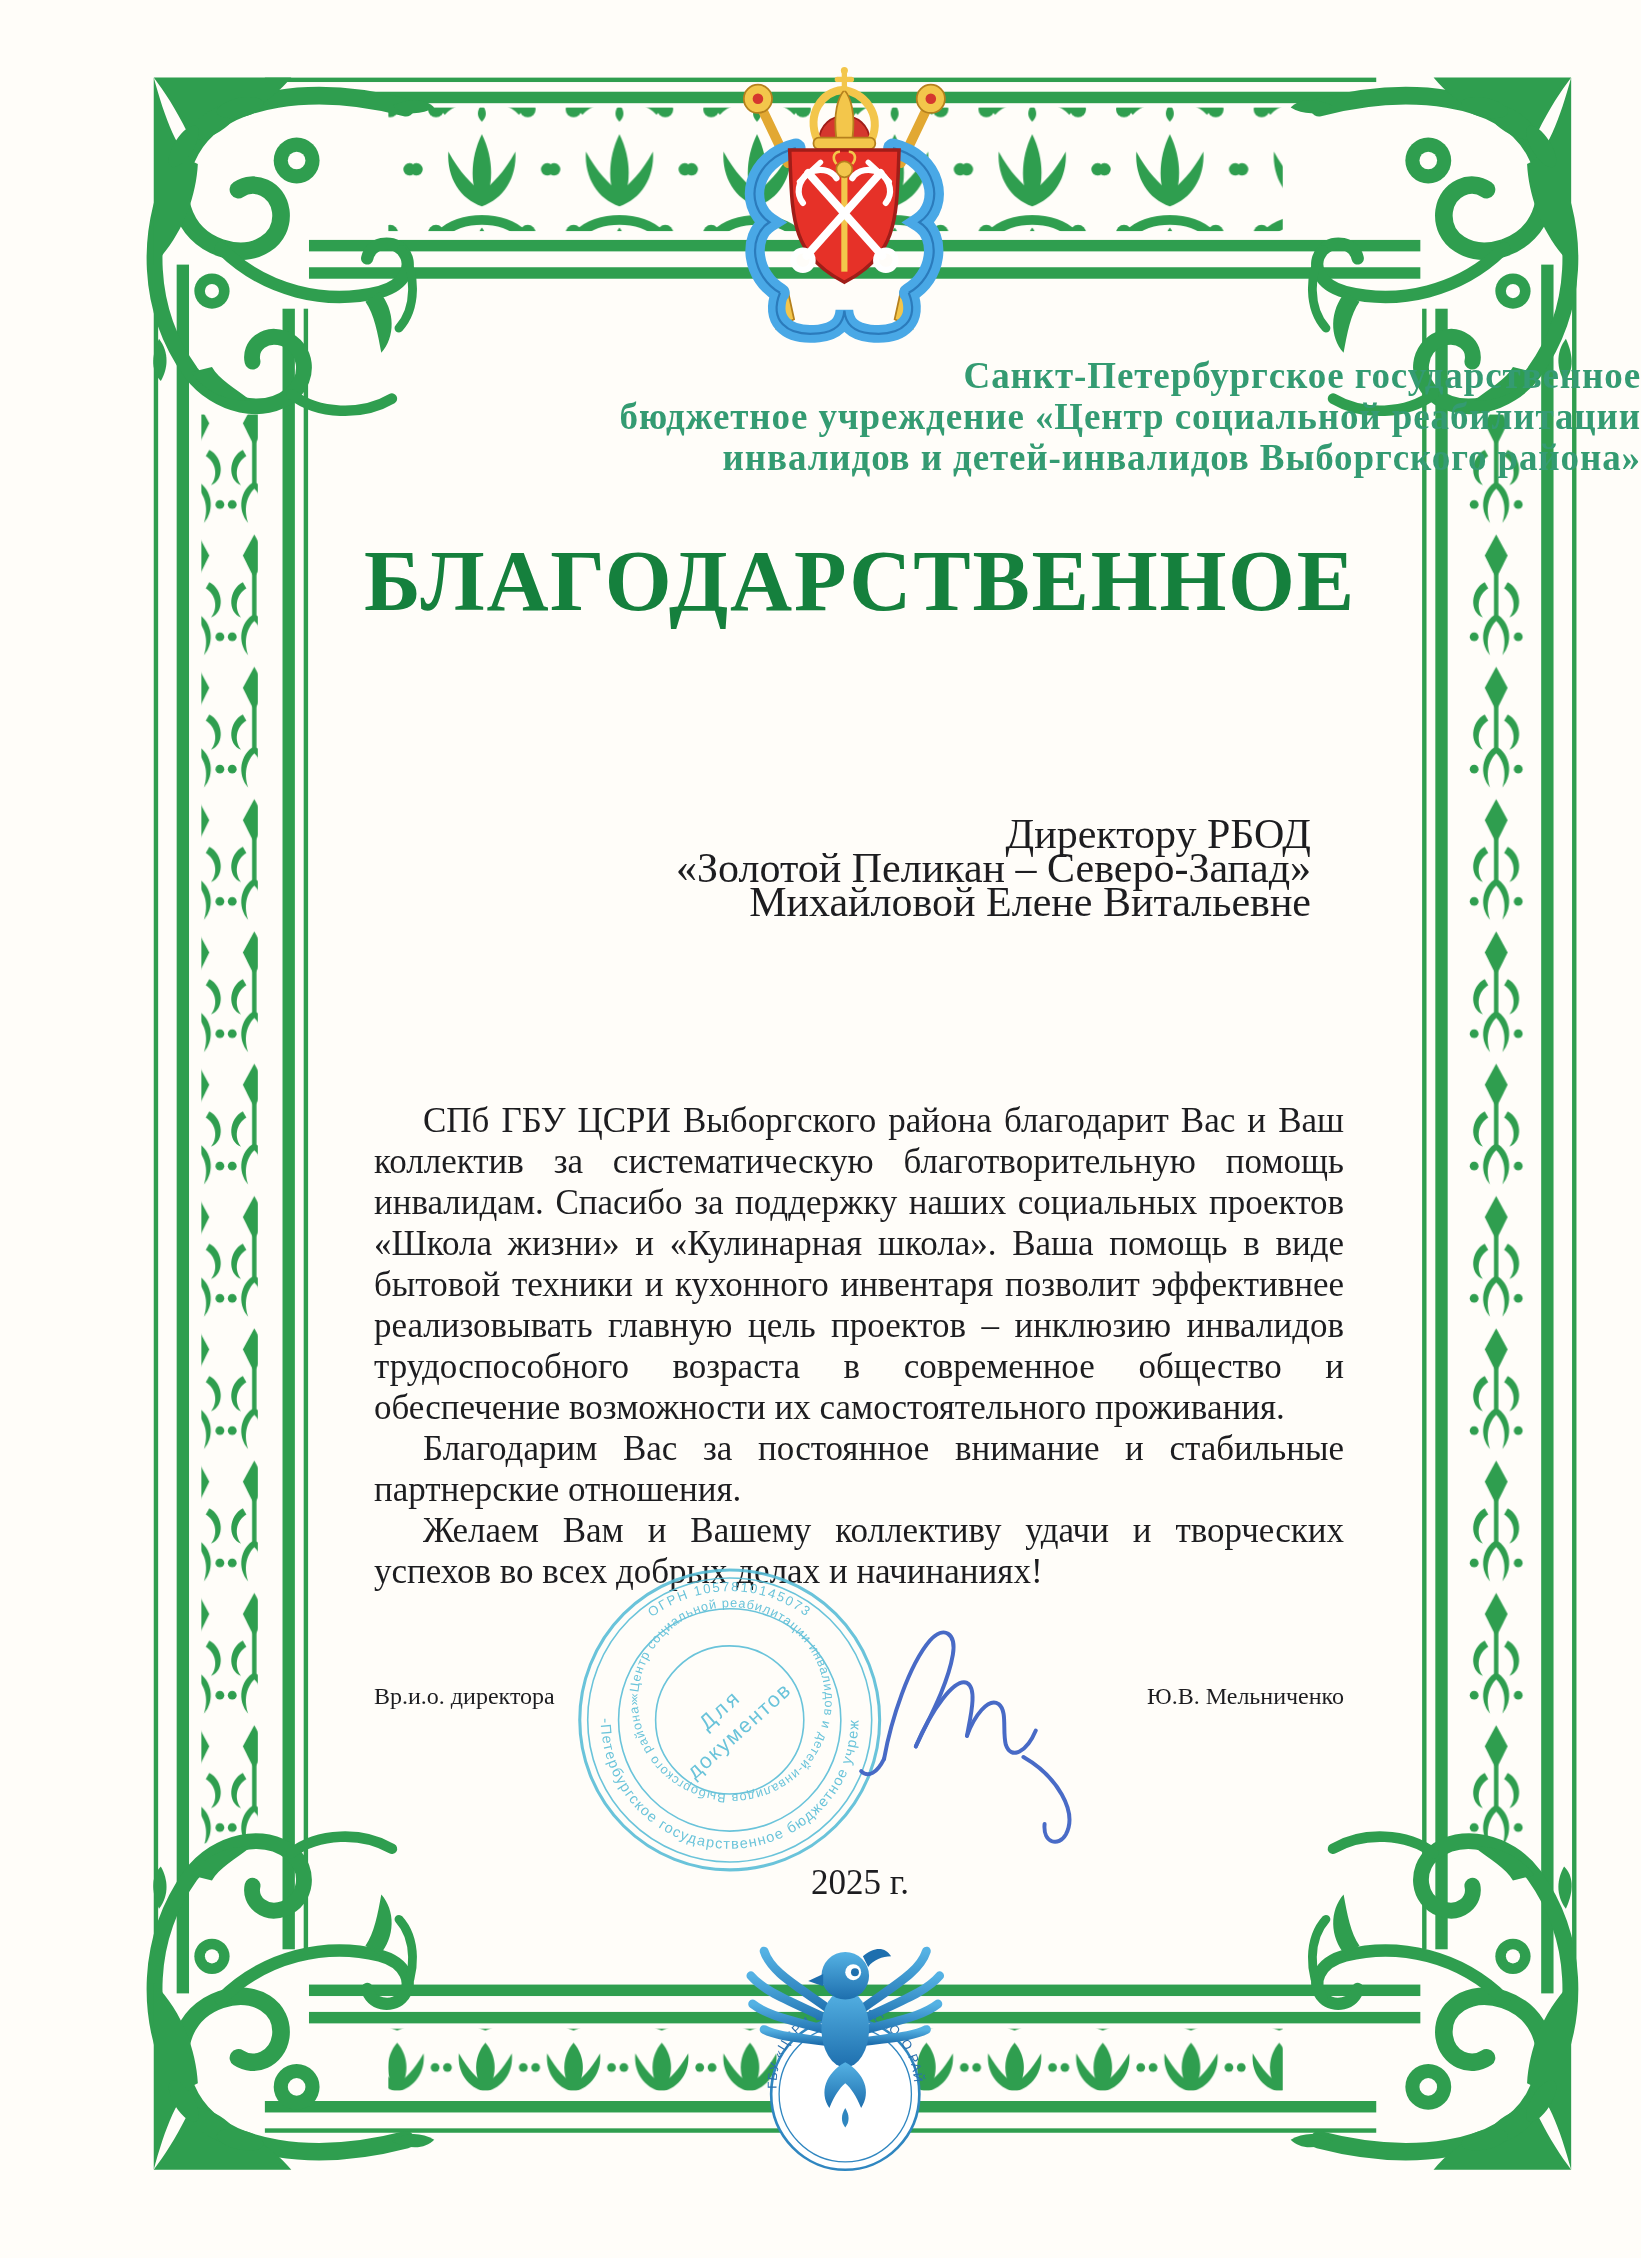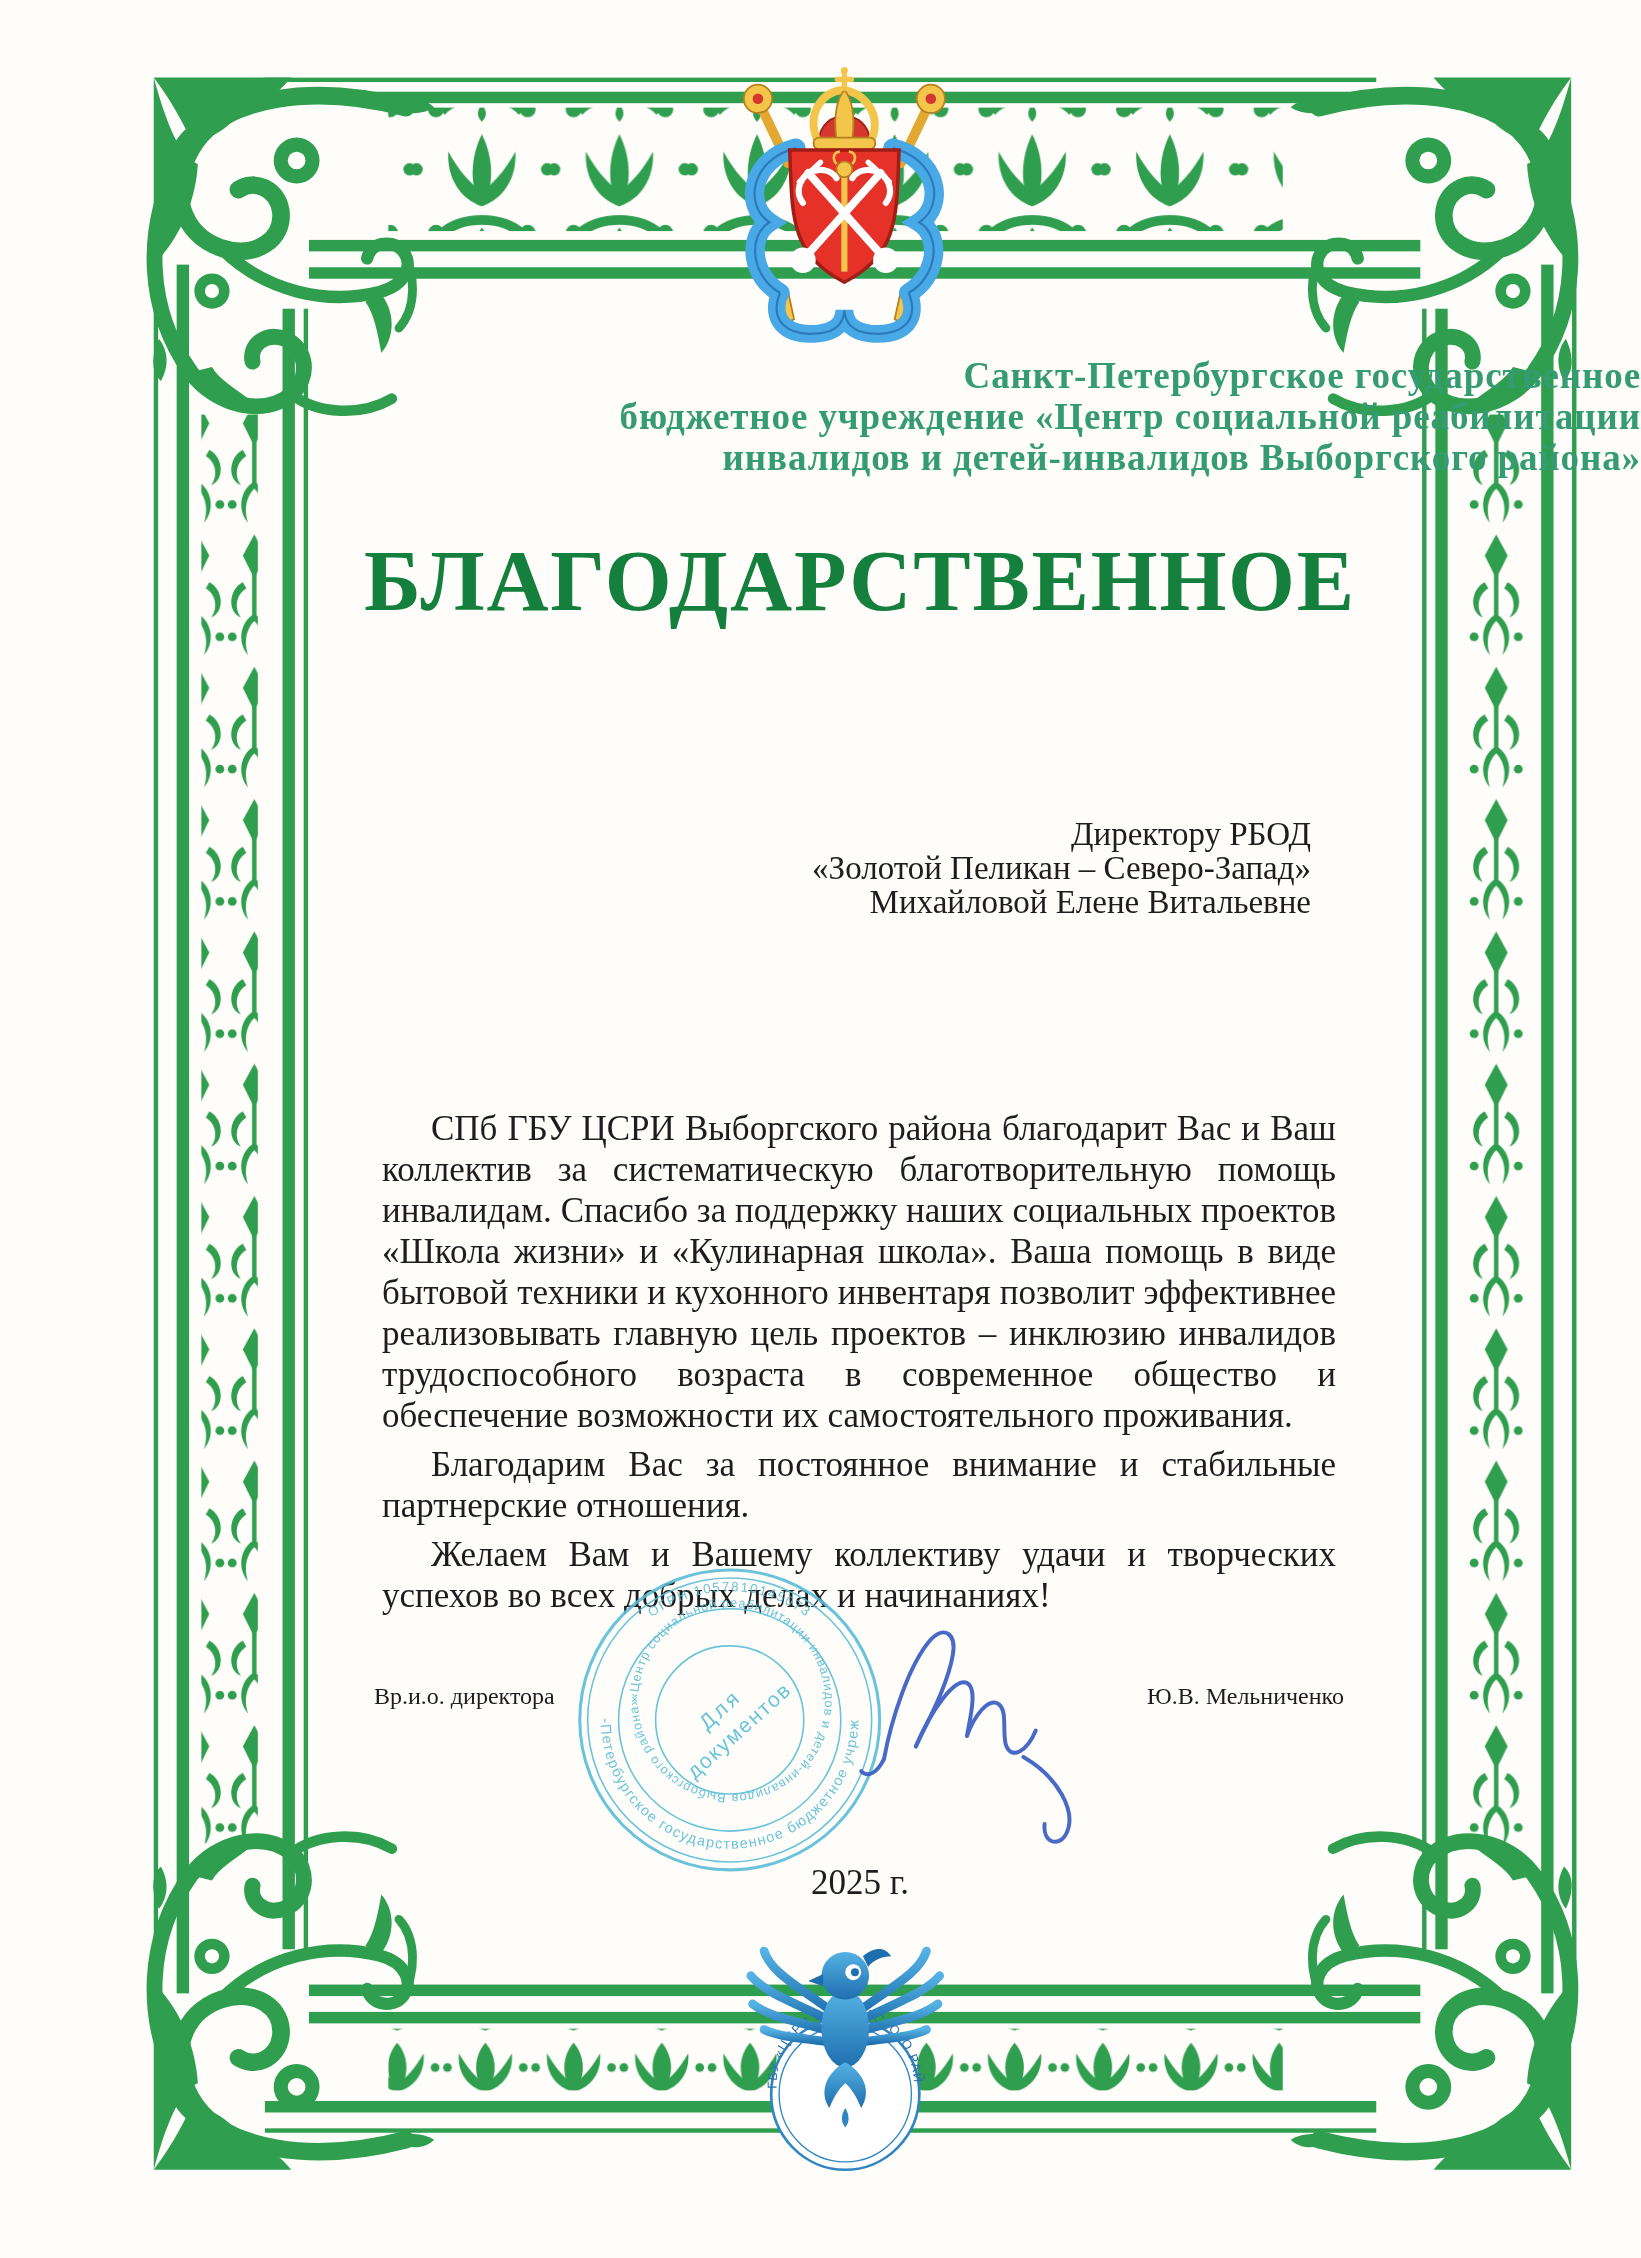--- a/index.html
+++ b/index.html
@@ -14,31 +14,31 @@
   .org{
     top:355px;left:79px;width:1562px;text-align:right;
     font-weight:bold;font-size:37px;line-height:41px;color:#349b72;letter-spacing:0.9px;
   }
   .title{
     top:526px;left:79px;width:1562px;text-align:center;
     font-weight:bold;font-size:86px;line-height:111px;color:#15803d;letter-spacing:1.8px;
   }
   .addressee{
     top:817px;left:529px;width:782px;text-align:right;
-    font-size:33px;line-height:34px;
+    font-size:42px;line-height:34px;
   }
   .greeting{
     top:1026px;left:79px;width:1562px;text-align:center;
     font-weight:bold;font-size:37px;line-height:42px;
   }
   .bodytext{
     top:1100px;left:374px;width:970px;
     font-size:35px;line-height:41px;text-align:justify;
   }
-  .bodytext p{margin:8px;text-indent:49px;}
+  .bodytext p{margin:0;text-indent:49px;}
   .sigrow{
     top:1676px;left:374px;width:970px;font-size:24px;line-height:41px;
     display:flex;justify-content:space-between;
   }
   .date{
     top:1862px;left:79px;width:1562px;text-align:center;
     font-size:35px;line-height:41px;font-family:Liberation Serif, serif;
   }
   .stampfont{font-family:"Liberation Sans","DejaVu Sans",sans-serif;}
 </style>

